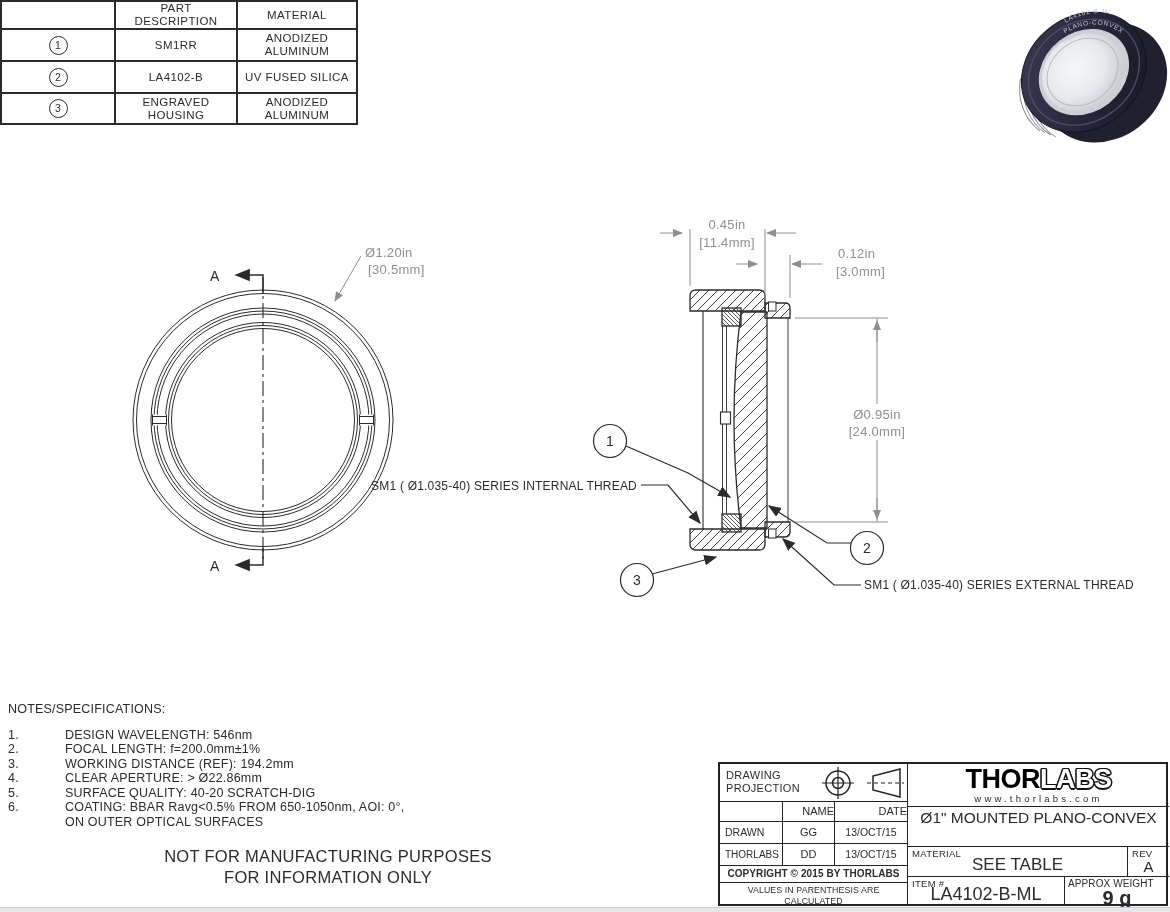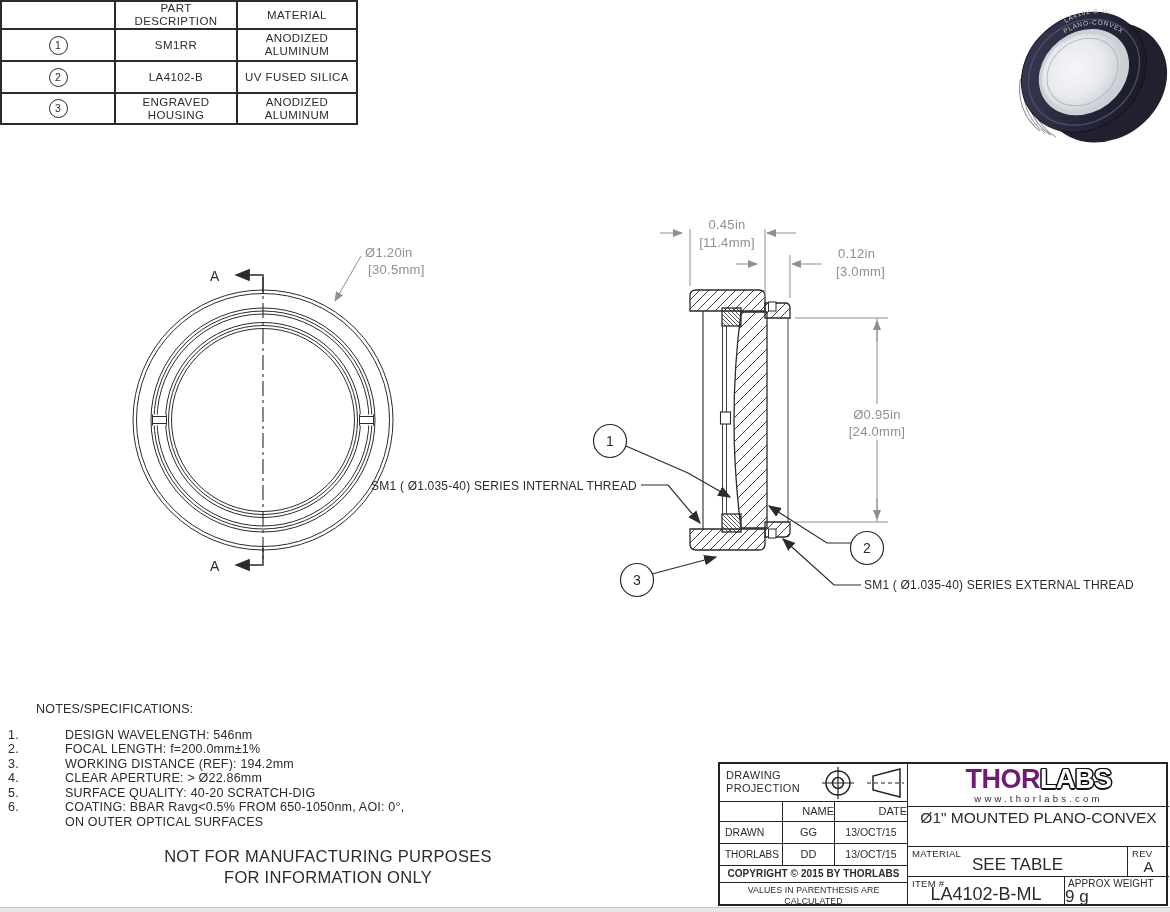--- a/index.html
+++ b/index.html
@@ -12,21 +12,21 @@
     font-size:11.5px;letter-spacing:.4px;padding:0 2px;line-height:13px;}
   td.c0{width:108px;} td.c1{width:116px;} td.c2{width:114px;}
   tr.hrow{height:28px;} tr.r1{height:32px;} tr.r2{height:32px;} tr.r3{height:31px;}
   td.no-border{border-top:none;border-left:none;}
   .pre{white-space:pre-line;}
   .balloon-num{display:inline-block;width:17px;height:17px;border:1.4px solid #2b2b2e;border-radius:50%;
     font-size:10.5px;line-height:17px;text-align:center;}
 
   
   .notes{position:absolute;left:8px;top:702px;width:470px;font-size:12.5px;letter-spacing:.2px;line-height:14.5px;}
-  .notes-title{margin-bottom:11px;margin-left:28px;}
+  .notes-title{margin-bottom:11px;}
   .note-row{display:flex;}
   .note-num{width:57px;flex:0 0 57px;}
   .note-text{white-space:pre-line;}
 
   
   .disclaimer{position:absolute;left:128px;top:846px;width:400px;text-align:center;
     font-size:16.5px;letter-spacing:.3px;line-height:21px;}
 
   
   .titleblock{position:absolute;left:718px;top:762px;width:450px;height:144px;
@@ -45,34 +45,34 @@
   .appr-l{left:0;top:80px;width:62px;height:22px;border-bottom:1.5px solid #232326;line-height:21px;padding-left:5px;font-size:10px;}
   .appr-n{left:62px;top:80px;width:52px;height:22px;border-left:1.5px solid #232326;border-bottom:1.5px solid #232326;text-align:center;line-height:21px;}
   .appr-d{left:114px;top:80px;width:73px;height:22px;border-left:1.5px solid #232326;border-bottom:1.5px solid #232326;text-align:center;line-height:21px;font-size:10.5px;}
   .copy-row{left:0;top:102px;width:187px;height:17px;border-bottom:1.5px solid #232326;text-align:center;
     font-size:10px;font-weight:bold;line-height:16px;letter-spacing:.1px;}
   .values-row{left:0;top:119px;width:187px;height:23px;text-align:center;font-size:8.8px;line-height:11px;
     padding-top:2px;white-space:pre-line;letter-spacing:.1px;}
   .right-pane{left:187px;top:0;width:261px;height:140px;border-left:1.5px solid #232326;}
   .logo-row{left:0;top:0;width:261px;height:43px;border-bottom:1.5px solid #232326;text-align:center;}
   .logo{font-size:27px;font-weight:800;letter-spacing:-.5px;line-height:27px;margin-top:2px;}
-  .logo .thor{color:#701a75;}
+  .logo .thor{color:#000000;}
   .logo .labs{color:#fff;text-shadow:-1.5px 0 #111,1.5px 0 #111,0 -1.5px #111,0 1.5px #111,-1px -1px #111,1px 1px #111,-1px 1px #111,1px -1px #111;}
   .website{font-size:9.5px;letter-spacing:3.2px;line-height:11px;}
   .title-row{left:0;top:43px;width:261px;height:40px;border-bottom:1.5px solid #232326;text-align:center;
     font-size:15.5px;line-height:19px;padding-top:1px;}
   .material-row{left:0;top:83px;width:261px;height:30px;border-bottom:1.5px solid #232326;}
   .material-value{position:absolute;left:0;top:8px;width:219px;text-align:center;font-size:17px;}
   .rev-cell{position:absolute;left:219px;top:0;width:42px;height:30px;border-left:1.5px solid #232326;box-sizing:border-box;}
   .rev-value{position:absolute;left:0;top:11px;width:100%;text-align:center;font-size:15px;}
   .item-row{left:0;top:113px;width:261px;height:27px;}
   .item-value{position:absolute;left:0;top:7px;width:156px;text-align:center;font-size:18px;}
   .weight-cell{position:absolute;left:156px;top:0;width:105px;height:27px;border-left:1.5px solid #232326;box-sizing:border-box;}
   .weight-label{position:absolute;left:3px;top:1px;font-size:10px;letter-spacing:.1px;}
-  .weight-value{position:absolute;left:0;top:10px;width:100%;font-size:17px;}
+  .weight-value{position:absolute;left:0;top:10px;width:100%;text-align:center;font-size:20px;font-weight:bold;}
 
   .bottom-strip{position:absolute;left:0;top:907px;width:1170px;height:5px;background:#e5e7ea;border-top:1px solid #c9cbce;}
 
   svg text{font-family:"Liberation Sans", sans-serif;}
 </style>
 </head>
 <body>
 
 <div class="sheet">
 

